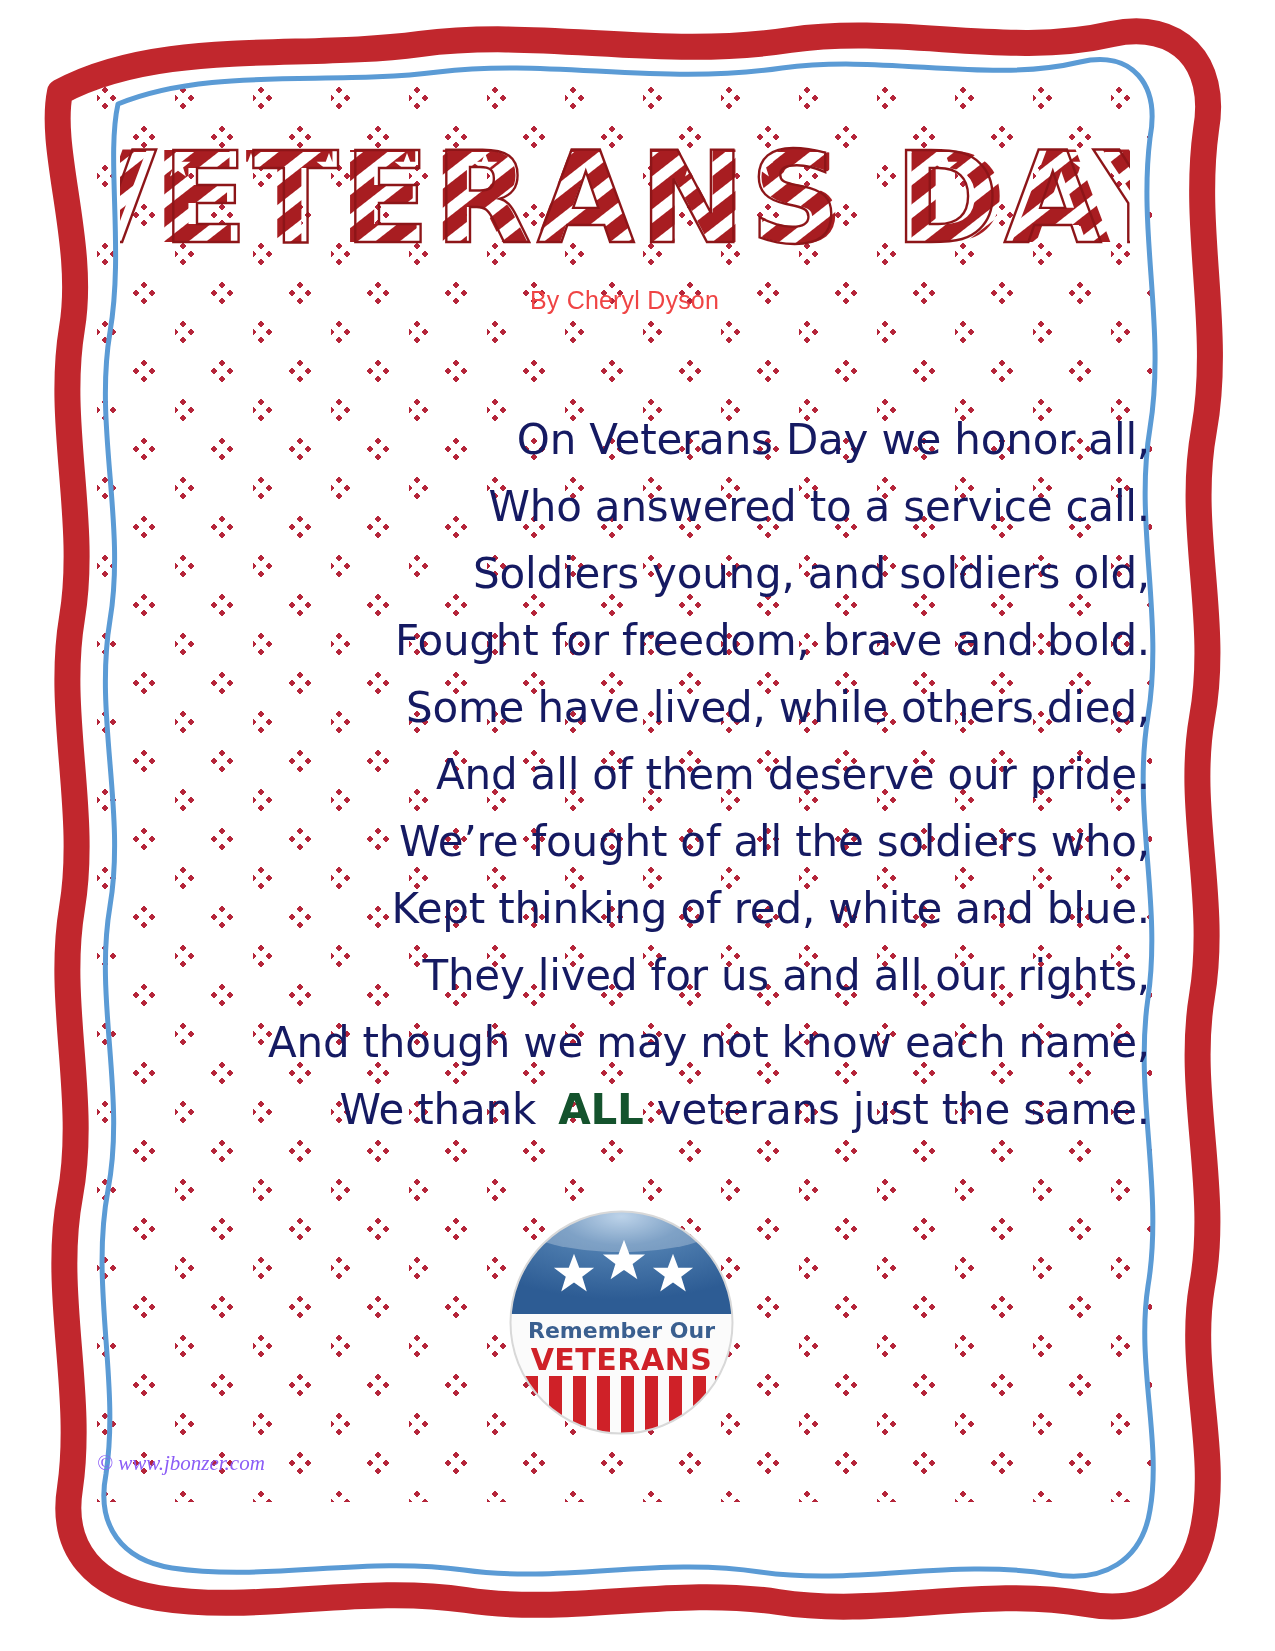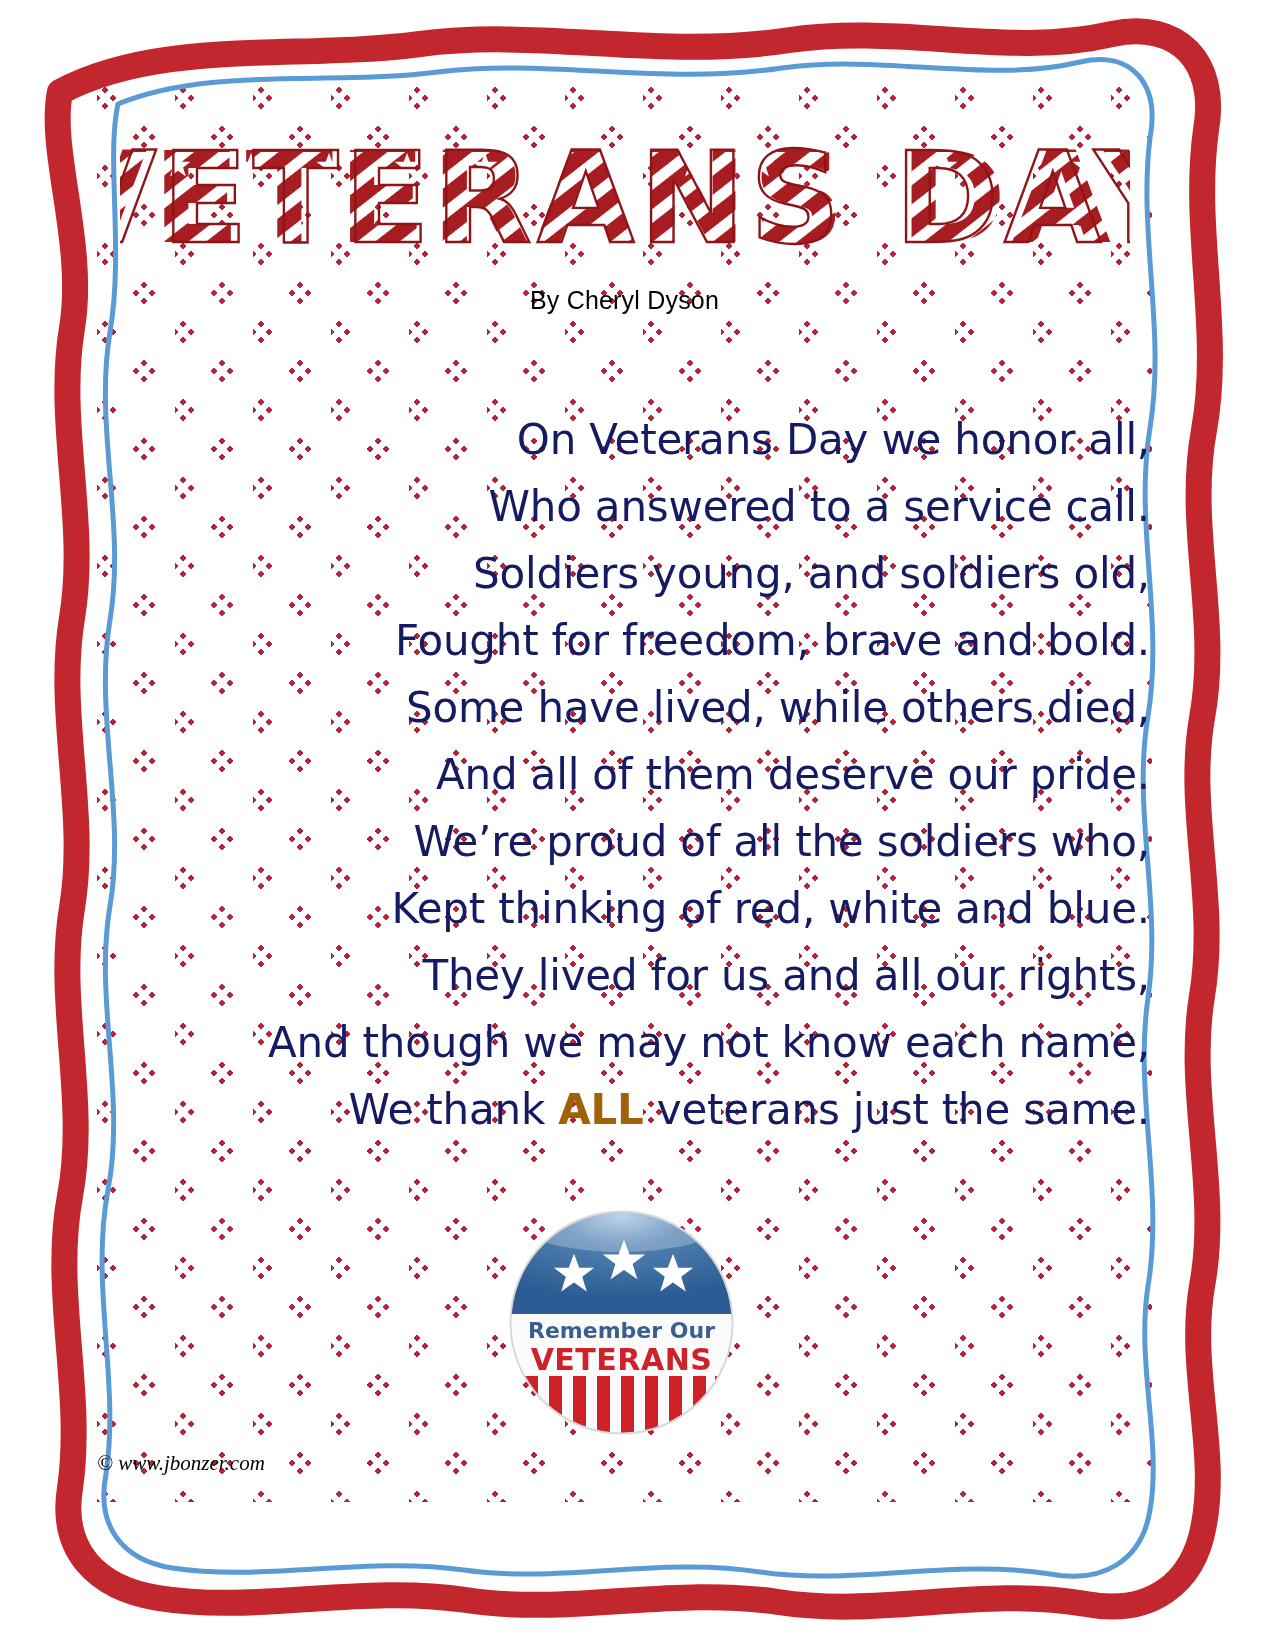--- a/index.html
+++ b/index.html
@@ -73,21 +73,21 @@
   }
   #title-svg { display: block; margin: 0 auto; }
 
   
   #byline {
     position: absolute;
     left: 0;
     top: 204px;
     width: 1055px;
     text-align: center;
-    color: #000000;
+    color: #ef4444;
     font-size: 25px;
     font-family: "Liberation Sans", sans-serif;
     letter-spacing: 0.2px;
   }
 
   
   #poem {
     position: absolute;
     left: 58px;
     top: 324px;
@@ -97,39 +97,40 @@
     color: #151a62;
     font-family: "DejaVu Sans", sans-serif;
     font-size: 42px;
     line-height: 67px;
     white-space: nowrap;
     letter-spacing: -0.2px;
     font-weight: 400;
     text-align: right;
   }
   .hl-all {
-    color: #a16207;
+    color: #14532d;
     font-weight: 700;
+    margin-left: 9px;
   }
 
   
   #badge {
     position: absolute;
     left: 412px;
     top: 1128px;
     width: 225px;
     height: 225px;
   }
 
   
   #credit {
     position: absolute;
     left: 0px;
     top: 1369px;
-    color: #000000;
+    color: #8b5cf6;
     font-family: "Liberation Serif", serif;
     font-style: italic;
     font-size: 21px;
     white-space: nowrap;
   }
 </style>
 </head>
 <body>
 
 <div id="poster">
@@ -239,21 +240,21 @@
 
     <div id="byline">By Cheryl Dyson</div>
 
     <div id="poem">
       <div class="poem-line">On Veterans Day we honor all,</div>
       <div class="poem-line">Who answered to a service call.</div>
       <div class="poem-line">Soldiers young, and soldiers old,</div>
       <div class="poem-line">Fought for freedom, brave and bold.</div>
       <div class="poem-line">Some have lived, while others died,</div>
       <div class="poem-line">And all of them deserve our pride.</div>
-      <div class="poem-line">We’re proud of all the soldiers who,</div>
+      <div class="poem-line">We’re fought of all the soldiers who,</div>
       <div class="poem-line">Kept thinking of red, white and blue.</div>
       <div class="poem-line">They lived for us and all our rights,</div>
       <div class="poem-line">And though we may not know each name,</div>
       <div class="poem-line"><span>We thank </span><span class="hl-all">ALL</span><span> veterans just the same.</span></div>
     </div>
 
     <svg id="badge" viewBox="0 0 225 225" xmlns="http://www.w3.org/2000/svg">
       <defs>
         <clipPath id="circClip">
           <circle cx="112.5" cy="112.5" r="111"></circle>

